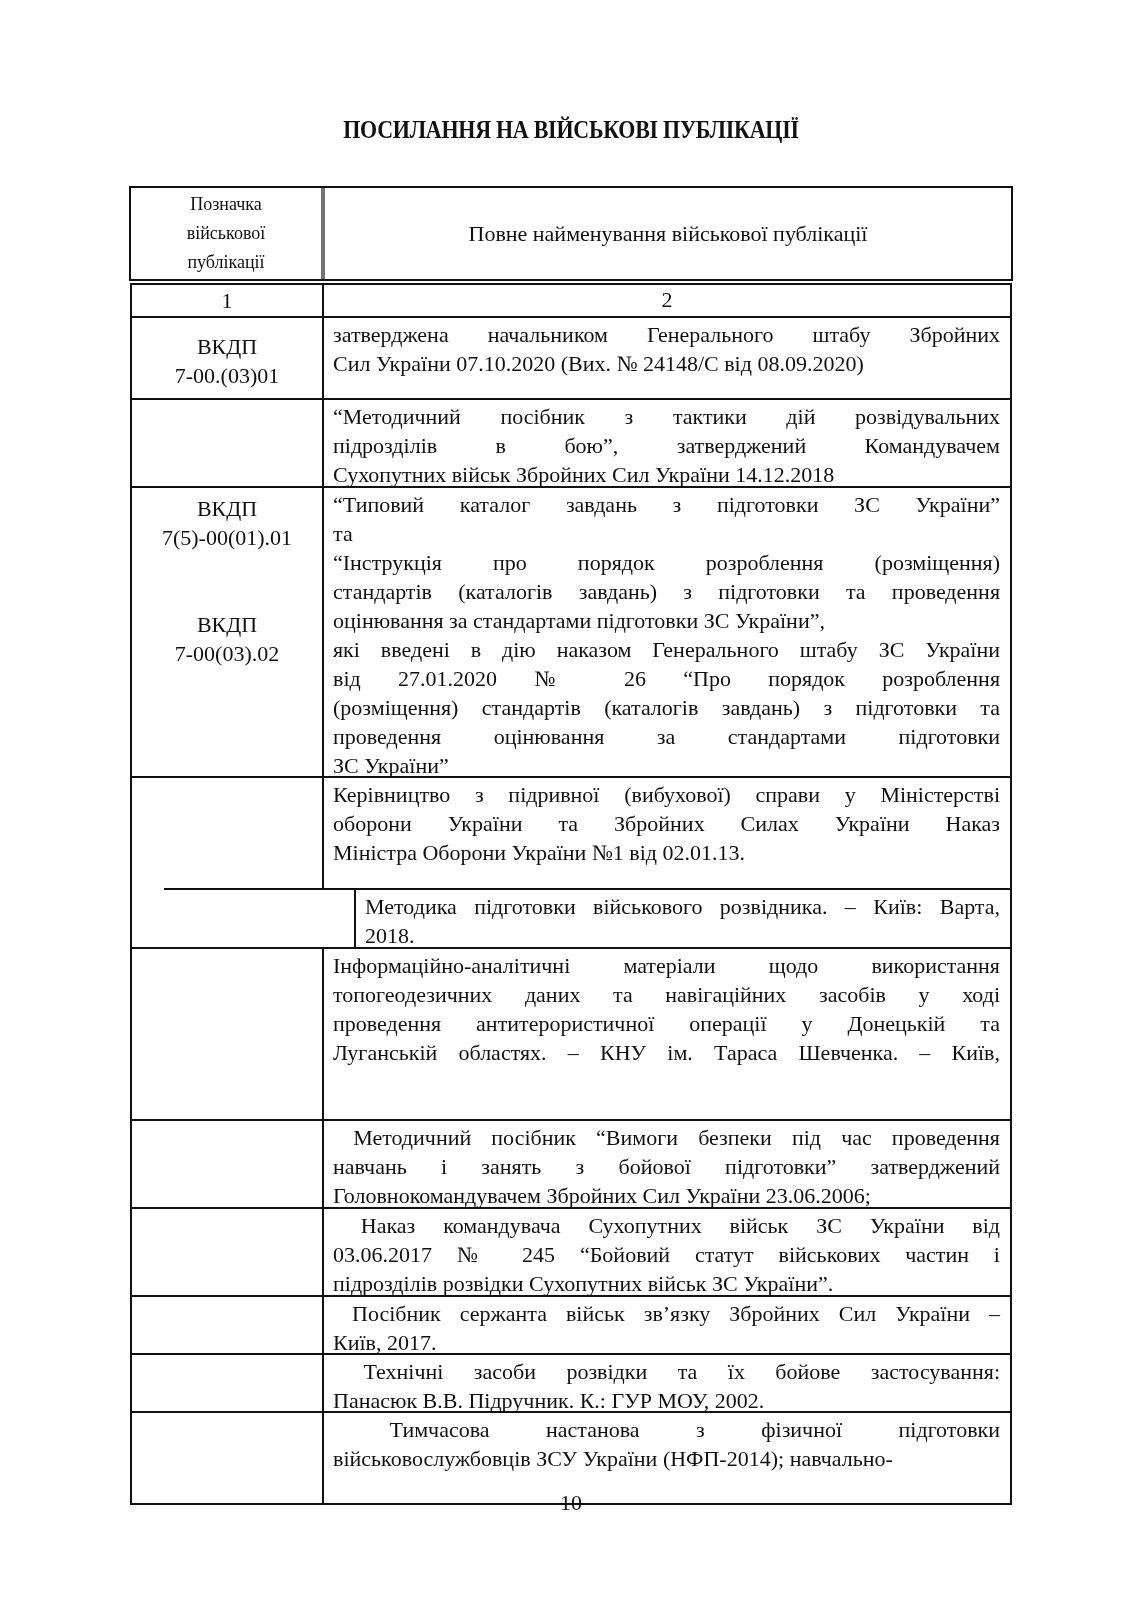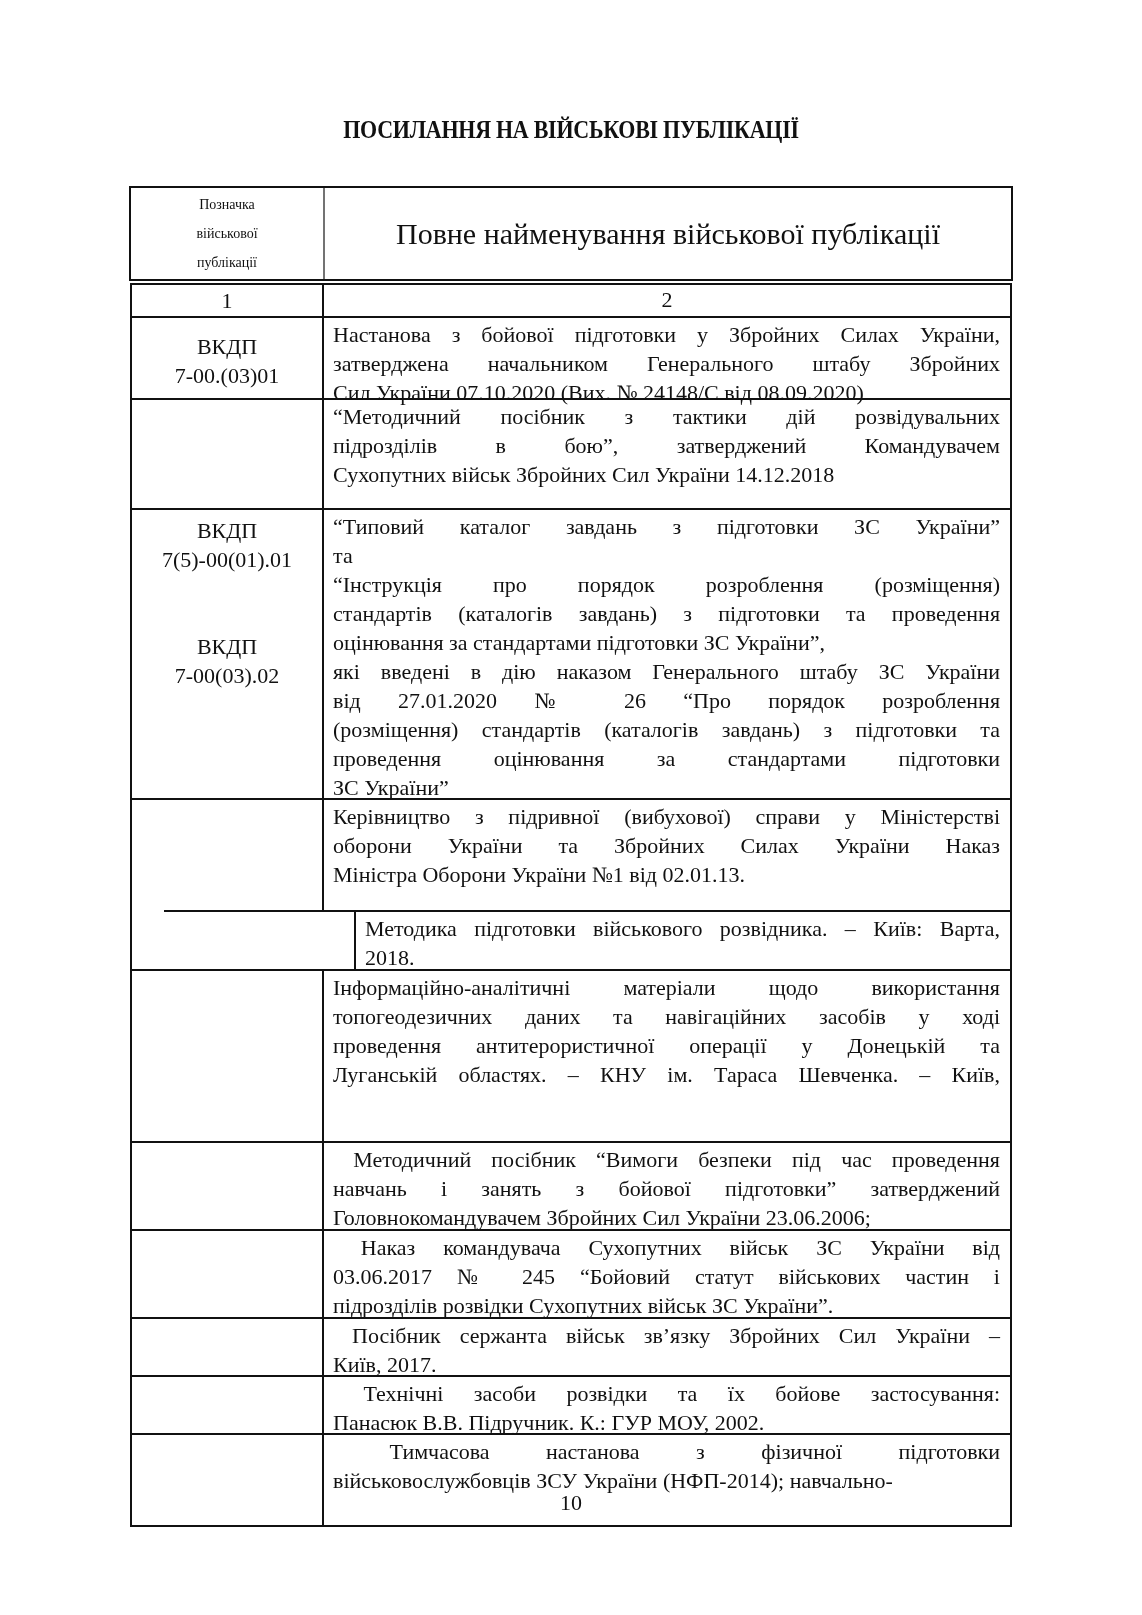--- a/index.html
+++ b/index.html
@@ -11,27 +11,27 @@
   .page-title {
     position: absolute; top: 116px; left: 0; width: 1142px;
     text-align: center; font-weight: bold; font-size: 25px;
     letter-spacing: -0.3px; transform: scaleX(0.88); transform-origin: center;
   }
   .header-table {
     position: absolute; left: 129px; top: 186px; width: 884px; height: 95px;
     border: 2px solid #111; box-sizing: border-box; display: flex;
   }
   .header-table .c1 {
-    width: 194px; border-right: 2px solid #737373; box-sizing: border-box;
+    width: 194px; border-right: 4px solid #737373; box-sizing: border-box;
     display: flex; align-items: center; justify-content: center; text-align: center;
-    font-size: 14px; line-height: 29px; transform-origin: center;
+    font-size: 18px; line-height: 29px; transform-origin: center;
   }
   .header-table .c2 {
     flex: 1; display: flex; align-items: center; justify-content: center;
-    font-size: 30px;
+    font-size: 22px;
     text-align: right;
   }
   .body-table {
     position: absolute; left: 130px; top: 283px; width: 882px;
     border: 2px solid #111; border-bottom: 2px solid #111; box-sizing: border-box;
   }
   .row { display: flex; border-top: 2px solid #111; box-sizing: border-box; }
   .row:first-child { border-top: none; }
   .row .col1 {
     width: 192px; flex: none; border-right: 2px solid #111; box-sizing: border-box;
@@ -71,26 +71,25 @@
   <div class="row numrow" style="height:31px;">
     <div class="col1">1</div>
     <div class="col2">2</div>
   </div>
 <div class="row" style="height: 82px;">
       <div class="col1" style="padding-top: 14px;">
         <div>ВКДП</div>
         <div>7-00.(03)01</div>
       </div>
       <div class="col2">
-        <span class="line" style="white-space: pre;">Настанова з бойової підготовки у Збройних Силах України,</span>
         <span class="line" style="white-space: pre;">затверджена начальником Генерального штабу Збройних</span>
         <span class="line last" style="white-space: pre;">Сил України 07.10.2020 (Вих. № 24148/С від 08.09.2020)</span>
       </div>
     </div>
-    <div class="row" style="height: 110px;">
+    <div class="row" style="height: 88px;">
       <div class="col1"></div>
       <div class="col2">
         <span class="line" style="white-space: pre;">“Методичний посібник з тактики дій розвідувальних</span>
         <span class="line" style="white-space: pre;">підрозділів в бою”, затверджений Командувачем</span>
         <span class="line last" style="white-space: pre;">Сухопутних військ Збройних Сил України 14.12.2018</span>
       </div>
     </div>
     <div class="row" style="height: 290px;">
       <div class="col1">
         <div>ВКДП</div>

